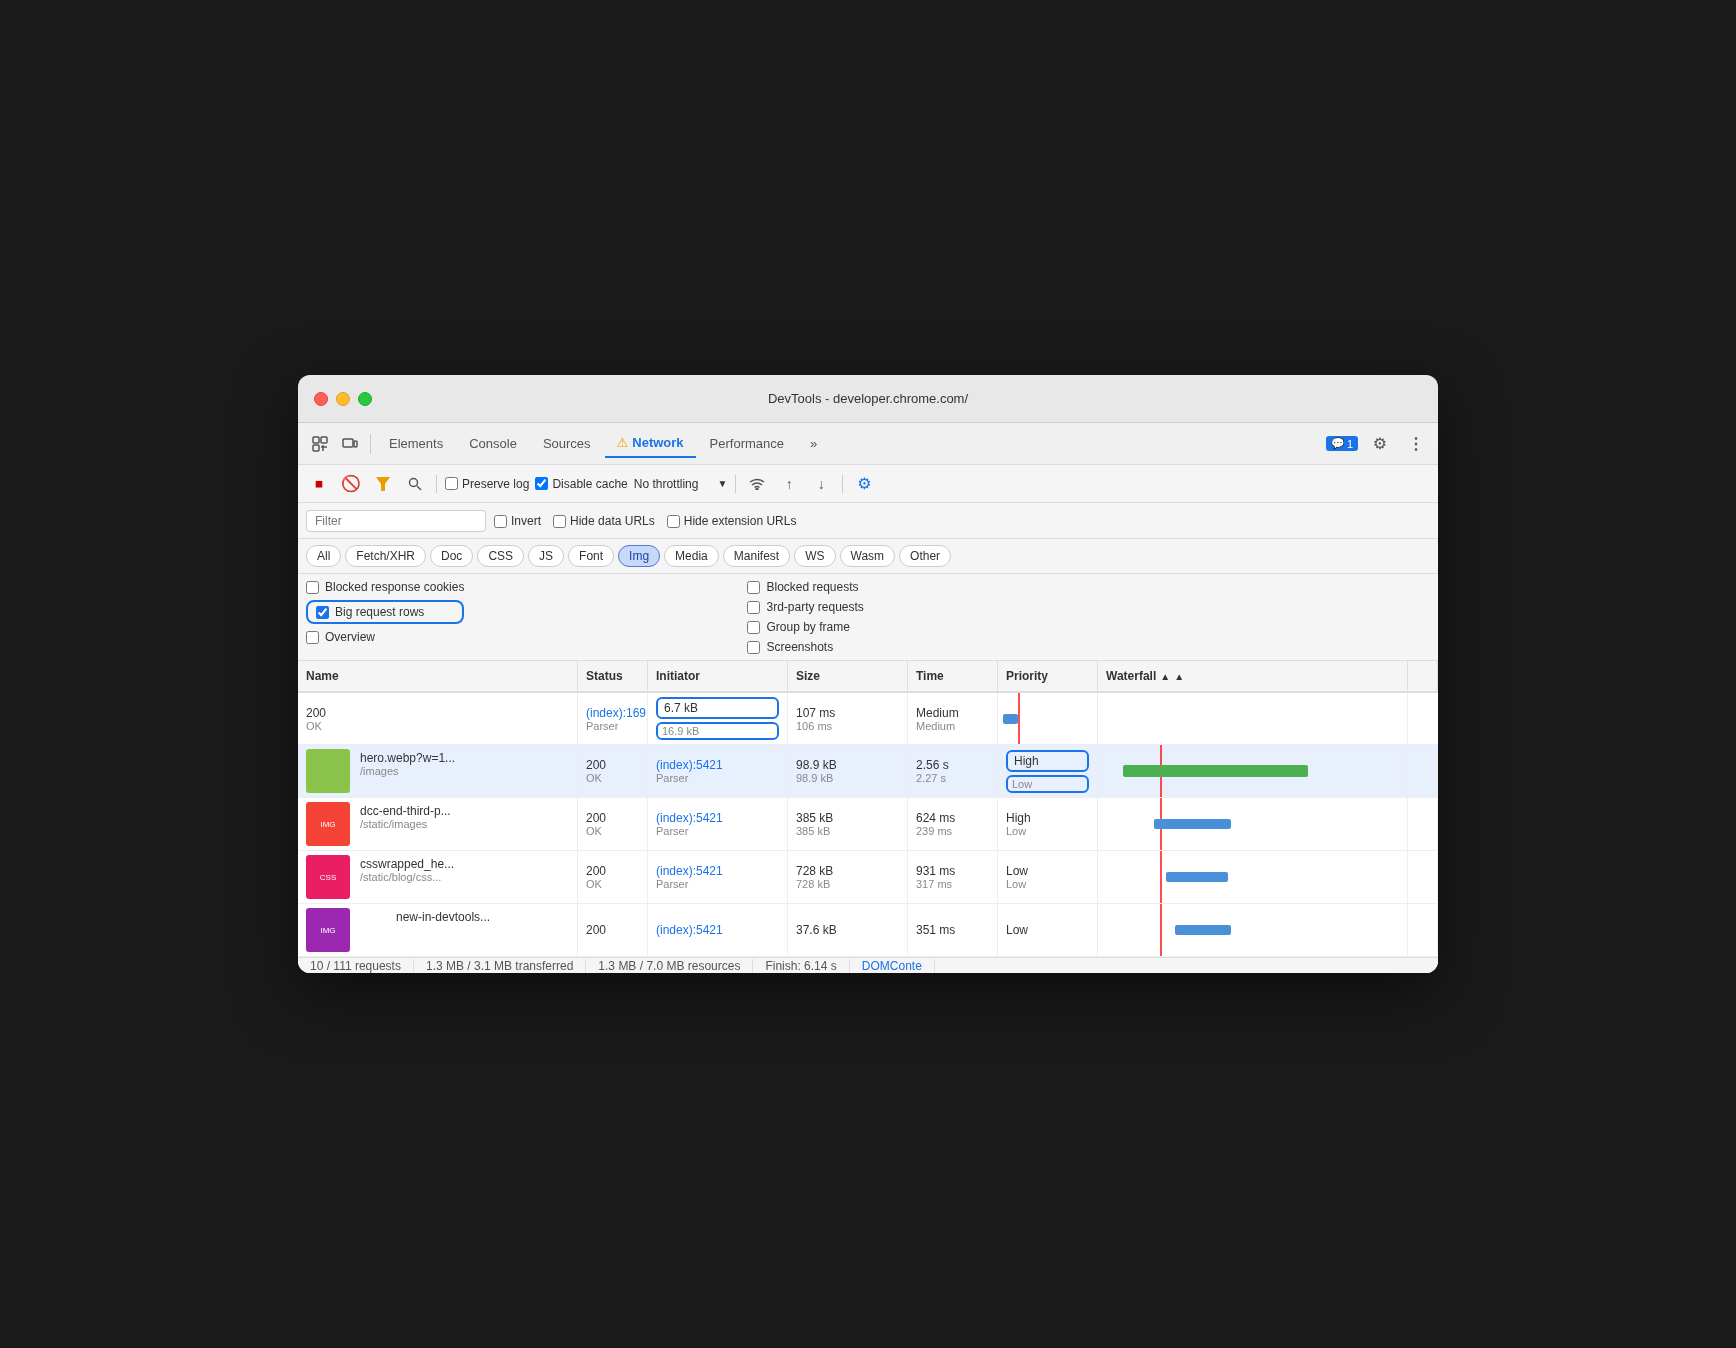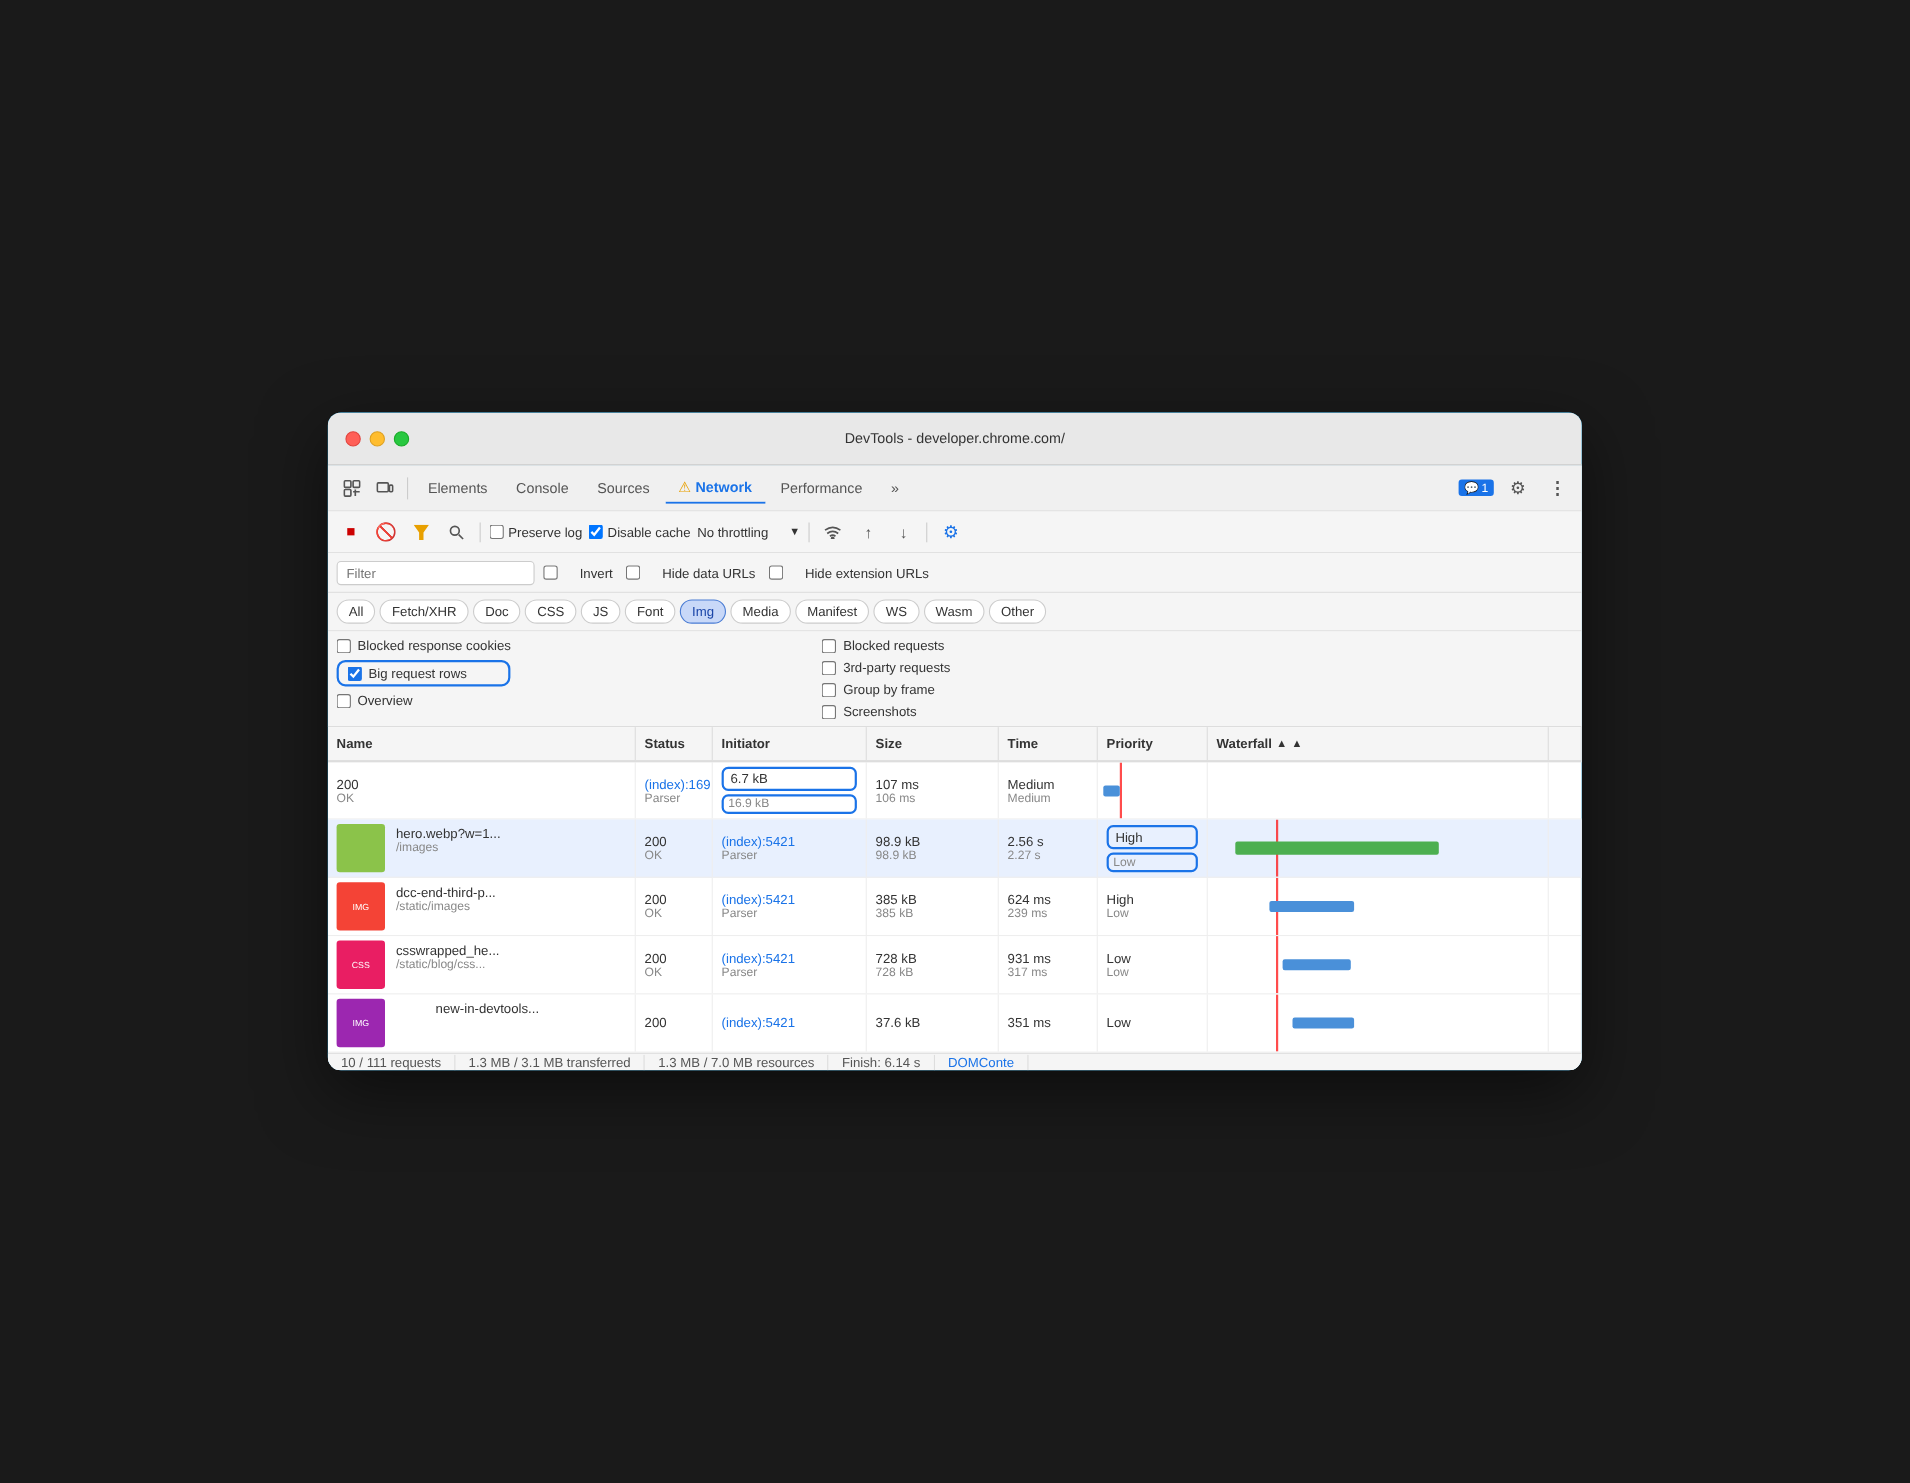--- a/index.html
+++ b/index.html
@@ -6,21 +6,21 @@
     body {
       background: #1a1a1a;
       display: flex;
       justify-content: center;
       align-items: center;
       min-height: 100vh;
       font-family: -apple-system, BlinkMacSystemFont, 'Helvetica Neue', Arial, sans-serif;
     }
     .window {
       width: 1140px;
-      background: #0ea5e9;
+      background: #1d4ed8;
       border-radius: 12px;
       box-shadow: 0 20px 60px rgba(0,0,0,0.5);
       overflow: hidden;
     }
     .title-bar {
       background: #e8e8e8;
       height: 48px;
       display: flex;
       align-items: center;
       padding: 0 16px;
@@ -177,22 +177,22 @@
     }
     .filter-options {
       display: flex;
       align-items: center;
       gap: 12px;
       font-size: 12px;
       color: #333;
     }
     .filter-option {
       display: flex;
-      align-items: flex-start;
-      gap: 20px;
+      align-items: flex-end;
+      gap: 4px;
     }
     
     .type-filter-bar {
       display: flex;
       align-items: center;
       background: #f5f5f5;
       border-bottom: 1px solid #ddd;
       padding: 6px 8px;
       gap: 4px;
       flex-wrap: wrap;

